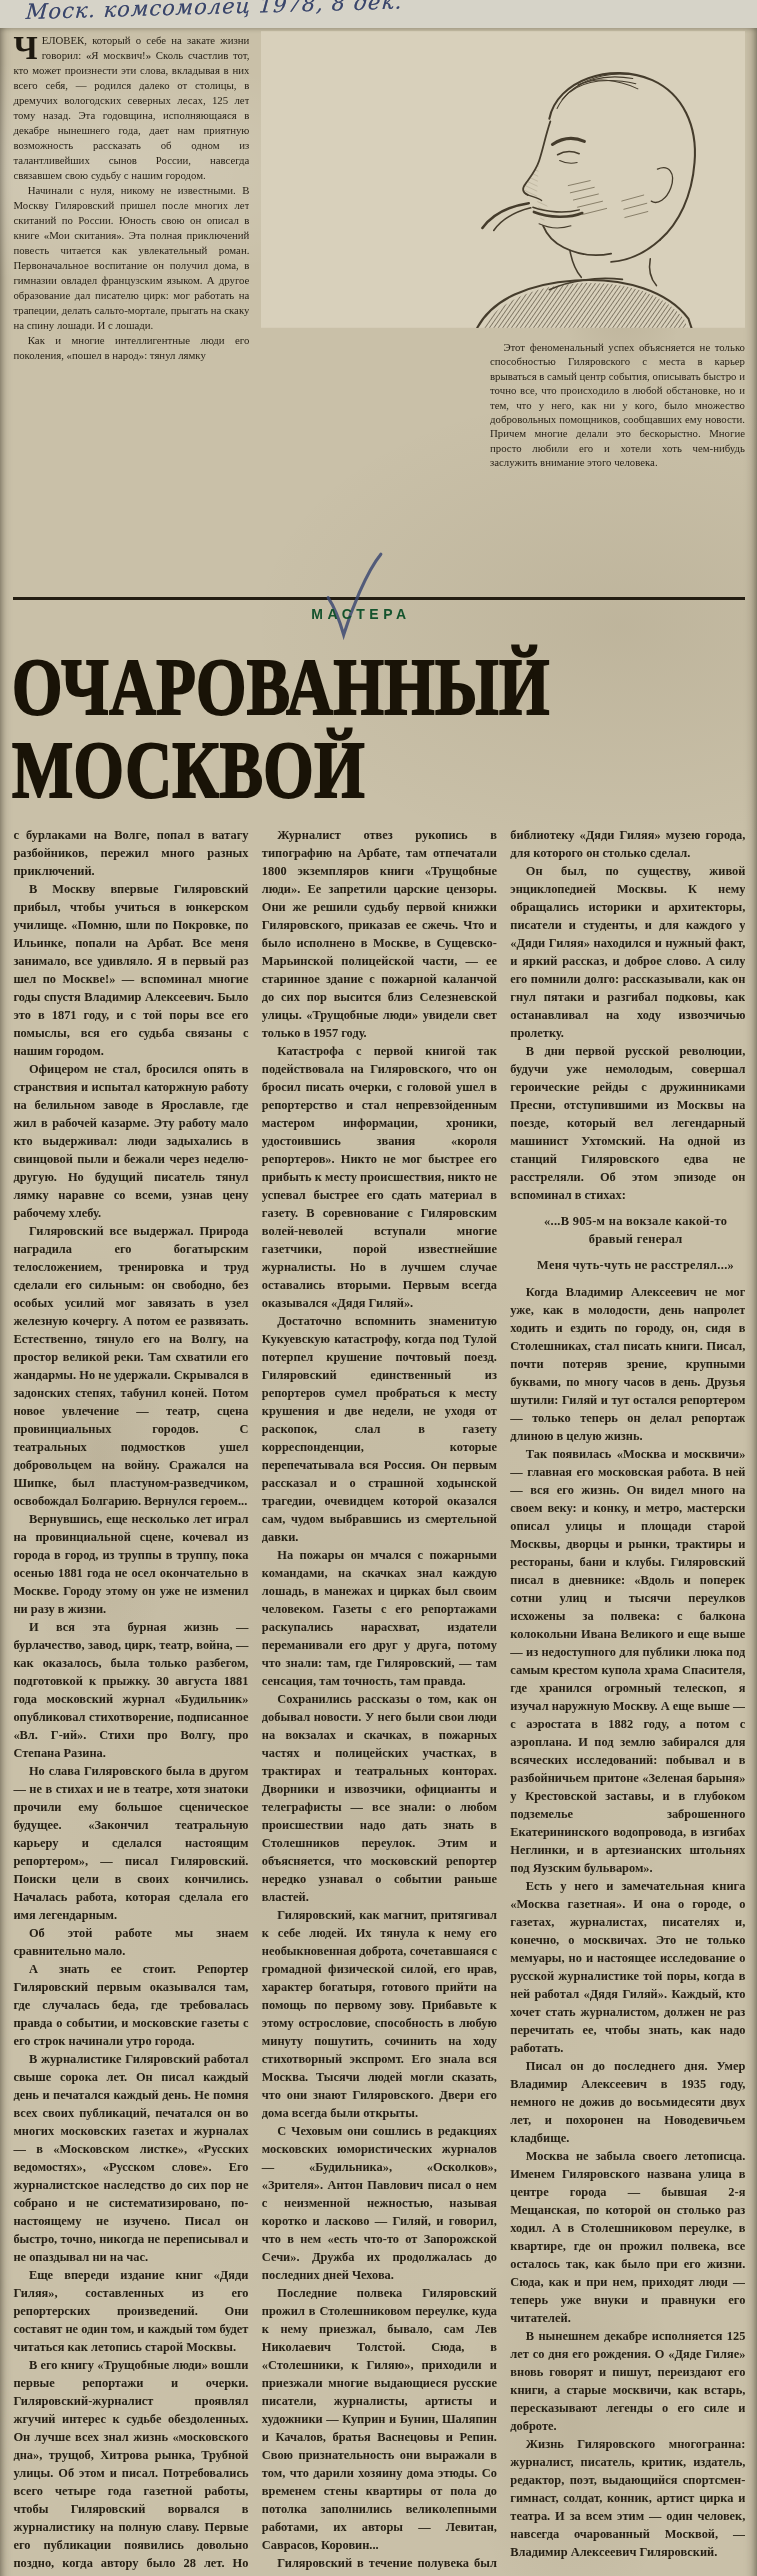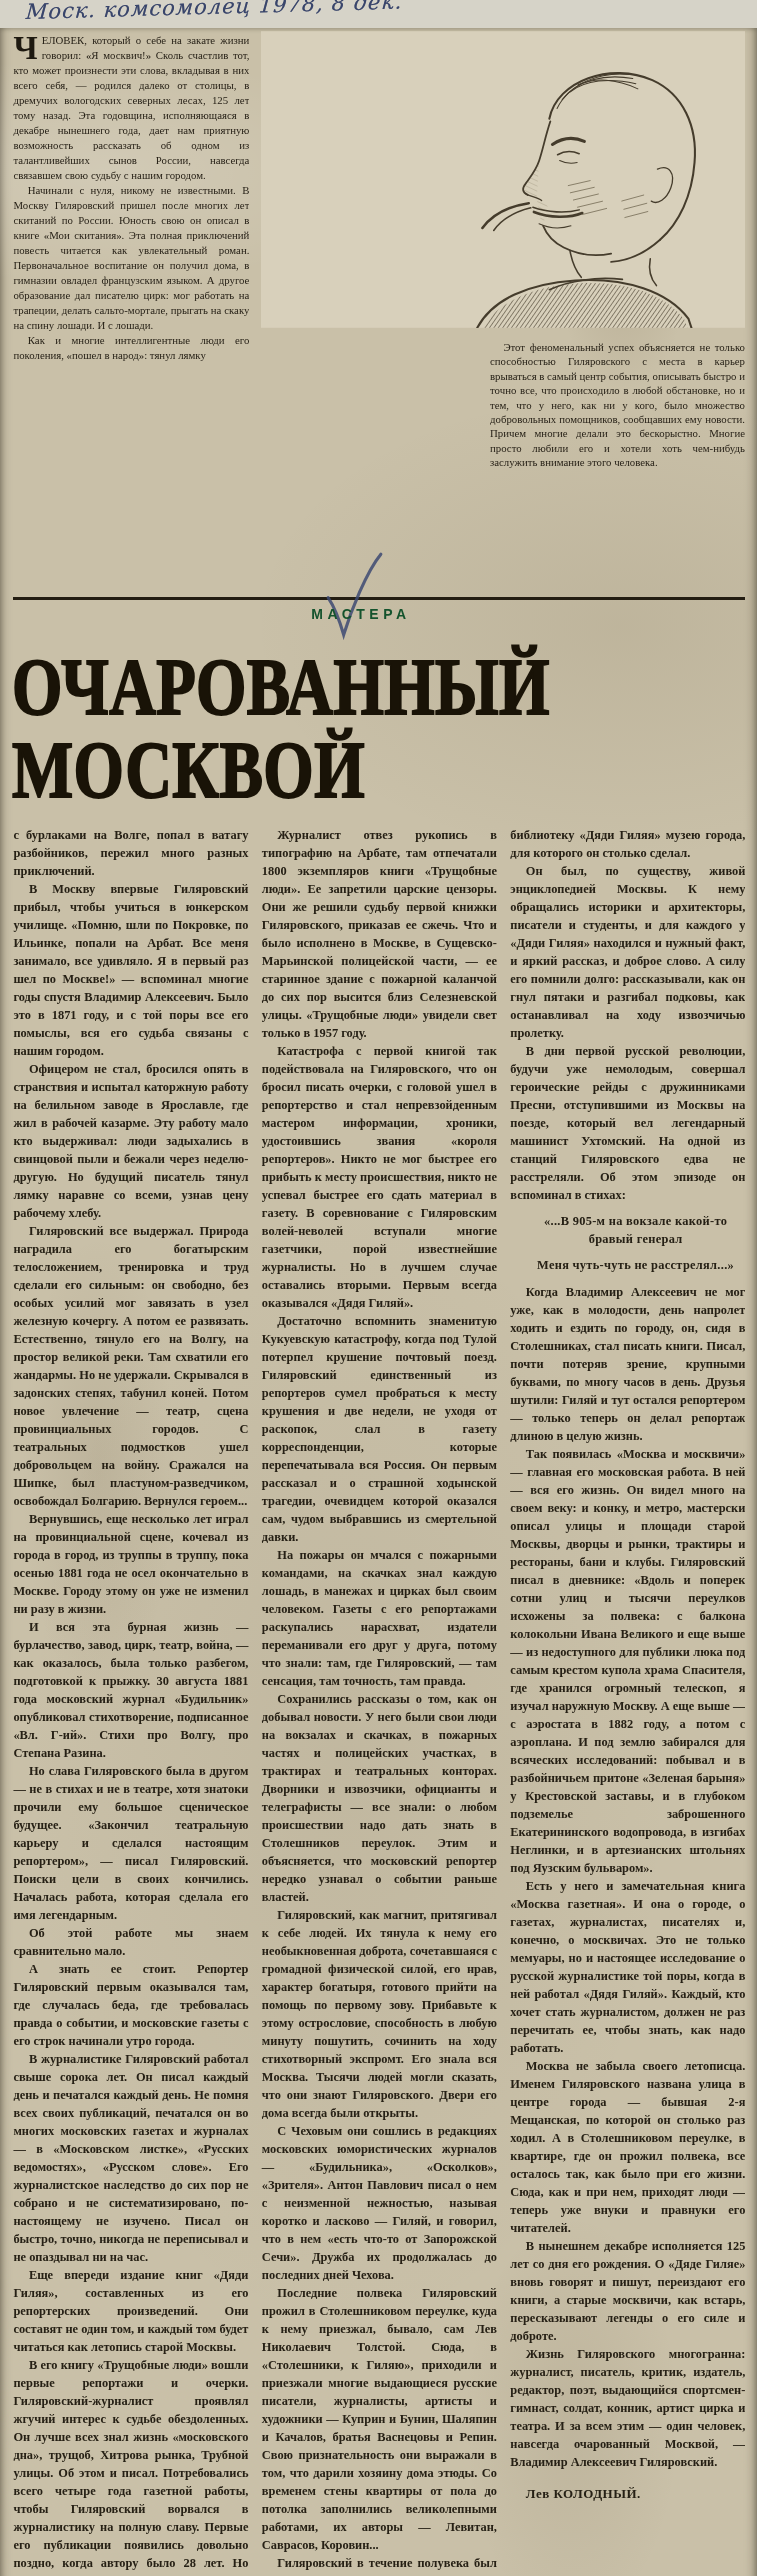--- a/index.html
+++ b/index.html
@@ -194,19 +194,20 @@
       <p>Последние полвека Гиляровский прожил в Столешниковом переулке, куда к нему приезжал, бывало, сам Лев Николаевич Толстой. Сюда, в «Столешники, к Гиляю», приходили и приезжали многие выдающиеся русские писатели, журналисты, артисты и художники — Куприн и Бунин, Шаляпин и Качалов, братья Васнецовы и Репин. Свою признательность они выражали в том, что дарили хозяину дома этюды. Со временем стены квартиры от пола до потолка заполнились великолепными работами, их авторы — Левитан, Саврасов, Коровин...</p>
       <p>Гиляровский в течение полувека был неутомимым ходоком по Москве. Он исходил ее вдоль и поперек, поднимался на самые высокие башни и крыши, спускался в подземелья, первым исследовал подземную речку Неглинку и добился того, что спустя столетие городские власти реконструировали подземное русло Неглинки.</p>
       <p>Кстати, все это художественное богатство до сих пор находится на своем месте. Бережно хранится оно наследниками Гиляровского, готовыми передать обстановку, картины, библиотеку «Дяди Гиляя» музею города, для которого он столько сделал.</p>
       <p>Он был, по существу, живой энциклопедией Москвы. К нему обращались историки и архитекторы, писатели и студенты, и для каждого у «Дяди Гиляя» находился и нужный факт, и яркий рассказ, и доброе слово. А силу его помнили долго: рассказывали, как он гнул пятаки и разгибал подковы, как останавливал на ходу извозчичью пролетку.</p>
       <p>В дни первой русской революции, будучи уже немолодым, совершал героические рейды с дружинниками Пресни, отступившими из Москвы на поезде, который вел легендарный машинист Ухтомский. На одной из станций Гиляровского едва не расстреляли. Об этом эпизоде он вспоминал в стихах:</p>
       <p class="verse">«...В 905-м на вокзале какой-то бравый генерал</p>
       <p class="verse">Меня чуть-чуть не расстрелял...»</p>
       <p>Когда Владимир Алексеевич не мог уже, как в молодости, день напролет ходить и ездить по городу, он, сидя в Столешниках, стал писать книги. Писал, почти потеряв зрение, крупными буквами, по многу часов в день. Друзья шутили: Гиляй и тут остался репортером — только теперь он делал репортаж длиною в целую жизнь.</p>
       <p>Так появилась «Москва и москвичи» — главная его московская работа. В ней — вся его жизнь. Он видел много на своем веку: и конку, и метро, мастерски описал улицы и площади старой Москвы, дворцы и рынки, трактиры и рестораны, бани и клубы. Гиляровский писал в дневнике: «Вдоль и поперек сотни улиц и тысячи переулков исхожены за полвека: с балкона колокольни Ивана Великого и еще выше — из недоступного для публики люка под самым крестом купола храма Спасителя, где хранился огромный телескоп, я изучал наружную Москву. А еще выше — с аэростата в 1882 году, а потом с аэроплана. И под землю забирался для всяческих исследований: побывал и в разбойничьем притоне «Зеленая барыня» у Крестовской заставы, и в глубоком подземелье заброшенного Екатерининского водопровода, в изгибах Неглинки, и в артезианских штольнях под Яузским бульваром».</p>
       <p>Есть у него и замечательная книга «Москва газетная». И она о городе, о газетах, журналистах, писателях и, конечно, о москвичах. Это не только мемуары, но и настоящее исследование о русской журналистике той поры, когда в ней работал «Дядя Гиляй». Каждый, кто хочет стать журналистом, должен не раз перечитать ее, чтобы знать, как надо работать.</p>
+      <p>Писал он до последнего дня. Умер Владимир Алексеевич в 1935 году, немного не дожив до восьмидесяти двух лет, и похоронен на Новодевичьем кладбище.</p>
       <p>Москва не забыла своего летописца. Именем Гиляровского названа улица в центре города — бывшая 2-я Мещанская, по которой он столько раз ходил. А в Столешниковом переулке, в квартире, где он прожил полвека, все осталось так, как было при его жизни. Сюда, как и при нем, приходят люди — теперь уже внуки и правнуки его читателей.</p>
       <p>В нынешнем декабре исполняется 125 лет со дня его рождения. О «Дяде Гиляе» вновь говорят и пишут, переиздают его книги, а старые москвичи, как встарь, пересказывают легенды о его силе и доброте.</p>
       <p>Жизнь Гиляровского многогранна: журналист, писатель, критик, издатель, редактор, поэт, выдающийся спортсмен-гимнаст, солдат, конник, артист цирка и театра. И за всем этим — один человек, навсегда очарованный Москвой, — Владимир Алексеевич Гиляровский.</p>
       <p class="signature">Лев КОЛОДНЫЙ.</p>
     </div>
 </div>
 
 
 </body></html>

